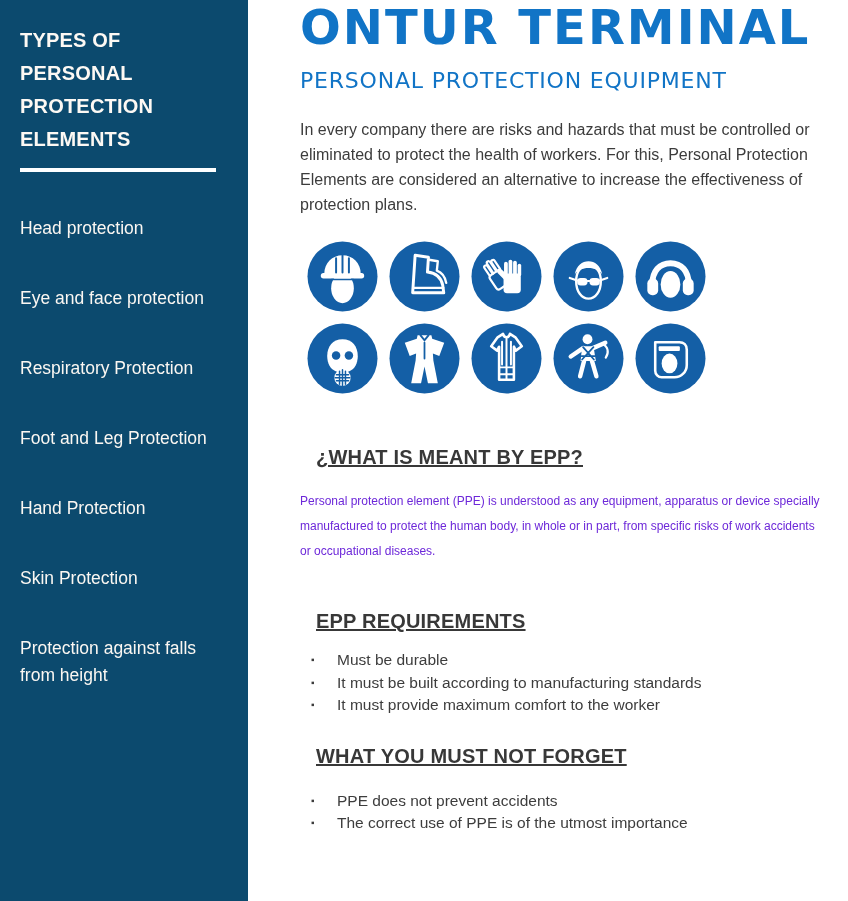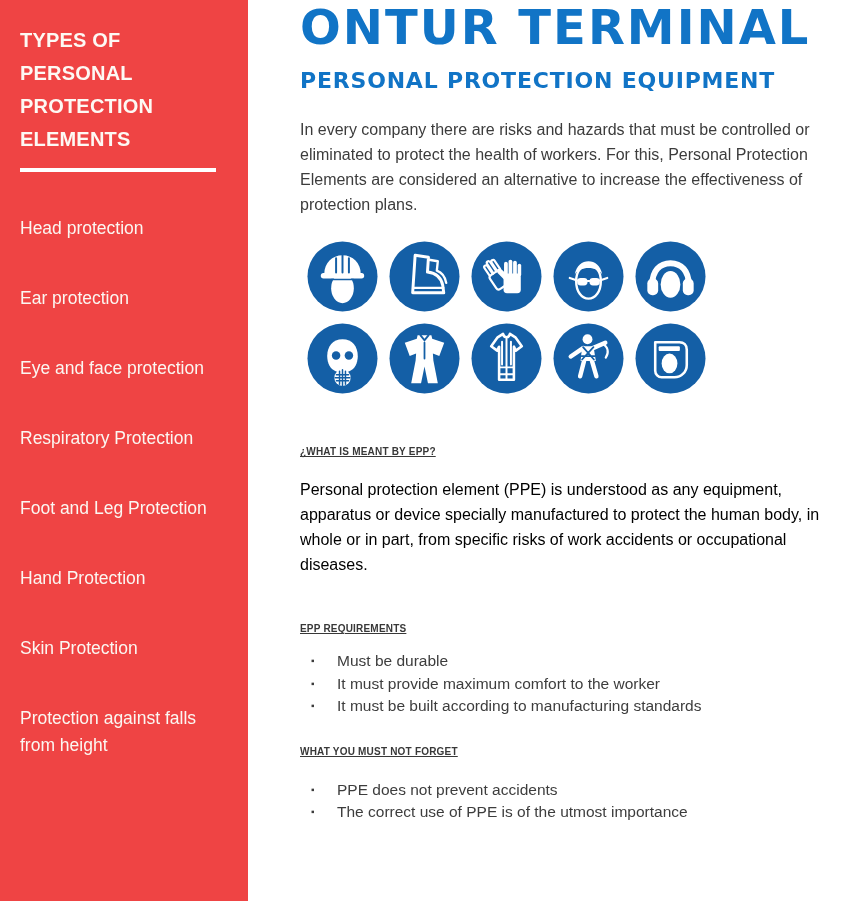--- a/index.html
+++ b/index.html
@@ -2,82 +2,81 @@
 <html><head>
 <meta charset="utf-8">
 <style>
   html,body { margin:0; padding:0; background:#ffffff; }
   body { width:848px; height:901px; overflow:hidden; font-family:"Liberation Sans", sans-serif; }
   .page { display:flex; width:848px; height:901px; }
 
   
   .sidebar {
     width:248px; flex-shrink:0; box-sizing:border-box;
-    background:#ef4444; color:#ffffff;
+    background:#0c4a6e; color:#ffffff;
     padding:24px 32px 0 20px;
   }
   .sidebar-title {
     margin:0; font-size:20px; font-weight:bold; line-height:33px;
     letter-spacing:0.2px; color:#fdf9f4;
   }
   .sidebar-rule { height:4px; background:#ffffff; margin-top:12px; }
   .nav-item { font-size:17.5px; line-height:27px; margin-top:43px; color:#fbf7f2; }
 
   
   .main { box-sizing:border-box; width:600px; padding:4px 20px 0 52px; }
   .page-title {
     margin:-2px 0 0 0; font-family:"DejaVu Sans", sans-serif;
     font-size:48px; font-weight:bold; line-height:1.05; letter-spacing:2px;
     color:#1174c6; white-space:nowrap;
   }
   .page-subtitle {
     margin:16px 0 15px 0; font-family:"DejaVu Sans", sans-serif;
-    font-size:22px; font-weight:bold; letter-spacing:0.8px; color:#1174c6;
+    font-size:22px; font-weight:normal; letter-spacing:0.8px; color:#1174c6;
   }
   .intro { margin:24px 0 0 0; font-size:16px; line-height:25px; color:#3c3c3c; }
 
   
   .icon-grid { margin:24px 0 0 7px; }
   .icon-row { display:flex; gap:11px; margin-bottom:11px; }
   .picto { width:71px; height:71px; display:block; }
   .bgc { fill:#145fa6; }
   .w   { fill:#ffffff; }
   .ws  { stroke:#ffffff; fill:none; stroke-linecap:round; stroke-linejoin:round; }
   .bs  { stroke:#145fa6; fill:none; stroke-linecap:round; }
 
   
   .section-heading {
-    margin:0; font-size:10px; font-weight:bold; letter-spacing:0.2px;
+    margin:16px; font-size:20px; font-weight:bold; letter-spacing:0.2px;
     color:#383838; text-decoration:underline;
   }
   .sec-what  .section-heading { margin-top:52px; }
   .sec-req   .section-heading { margin-top:46px; }
   .sec-forget.sec-forget .section-heading { margin-top:28px; }
-  .section-body { margin:20px 0 0 0; font-size:16px; line-height:25px; color:#000000; }
+  .section-body { margin:20px 0 0 0; font-size:12px; line-height:25px; color:#6d28d9; }
   ul.bullets { list-style:none; margin:16px 0 0 0; padding:0; }
   .sec-forget ul.bullets { margin-top:22px; }
   ul.bullets li {
     position:relative; padding-left:37px; font-size:15.5px;
     line-height:22.5px; color:#3d3d3d;
   }
   ul.bullets li::before {
     content:"▪"; position:absolute; left:11px; top:0;
     font-size:10px; line-height:22.5px; color:#3d3d3d;
   }
 </style>
 </head>
 <body>
 
 <div class="page">
 
   <aside class="sidebar">
     <h2 class="sidebar-title">TYPES OF PERSONAL PROTECTION ELEMENTS</h2>
     <div class="sidebar-rule"></div>
     <div class="nav-item">Head protection</div>
-    <div class="nav-item">Ear protection</div>
     <div class="nav-item">Eye and face protection</div>
     <div class="nav-item">Respiratory Protection</div>
     <div class="nav-item">Foot and Leg Protection</div>
     <div class="nav-item">Hand Protection</div>
     <div class="nav-item">Skin Protection</div>
     <div class="nav-item">Protection against falls from height</div>
   </aside>
 
   <main class="main">
     <h1 class="page-title">ONTUR TERMINAL</h1>
@@ -172,22 +171,22 @@
 
     <section class="sec-what">
       <h3 class="section-heading">¿WHAT IS MEANT BY EPP?</h3>
       <p class="section-body">Personal protection element (PPE) is understood as any equipment, apparatus or device specially manufactured to protect the human body, in whole or in part, from specific risks of work accidents or occupational diseases.</p>
     </section>
 
     <section class="sec-req">
       <h3 class="section-heading">EPP REQUIREMENTS</h3>
       <ul class="bullets">
         <li>Must be durable</li>
+        <li>It must be built according to manufacturing standards</li>
         <li>It must provide maximum comfort to the worker</li>
-        <li>It must be built according to manufacturing standards</li>
       </ul>
     </section>
 
     <section class="sec-forget">
       <h3 class="section-heading">WHAT YOU MUST NOT FORGET</h3>
       <ul class="bullets">
         <li>PPE does not prevent accidents</li>
         <li>The correct use of PPE is of the utmost importance</li>
       </ul>
     </section>

